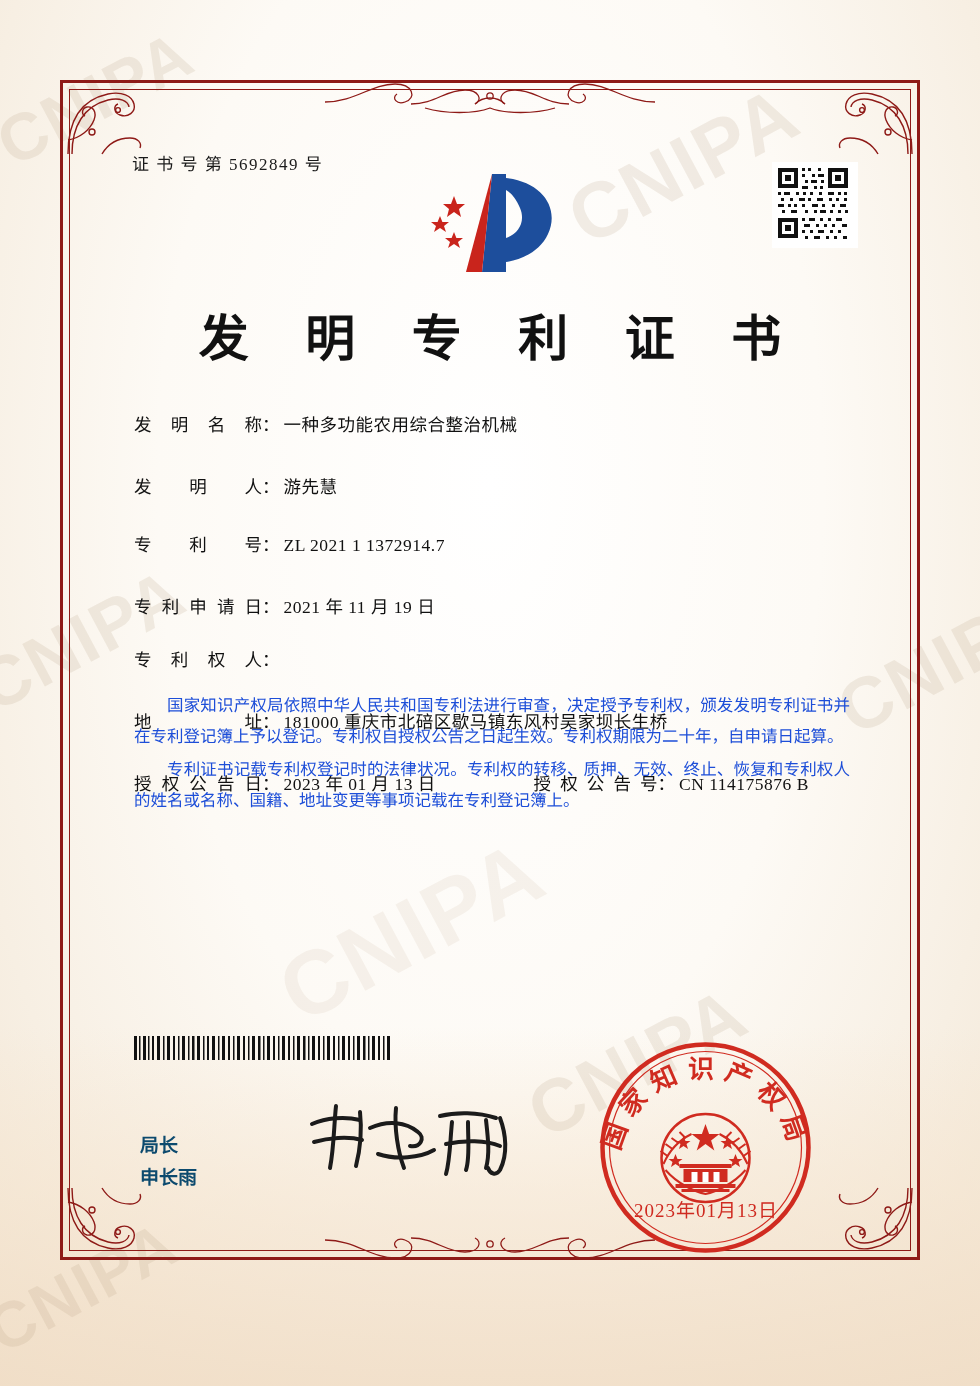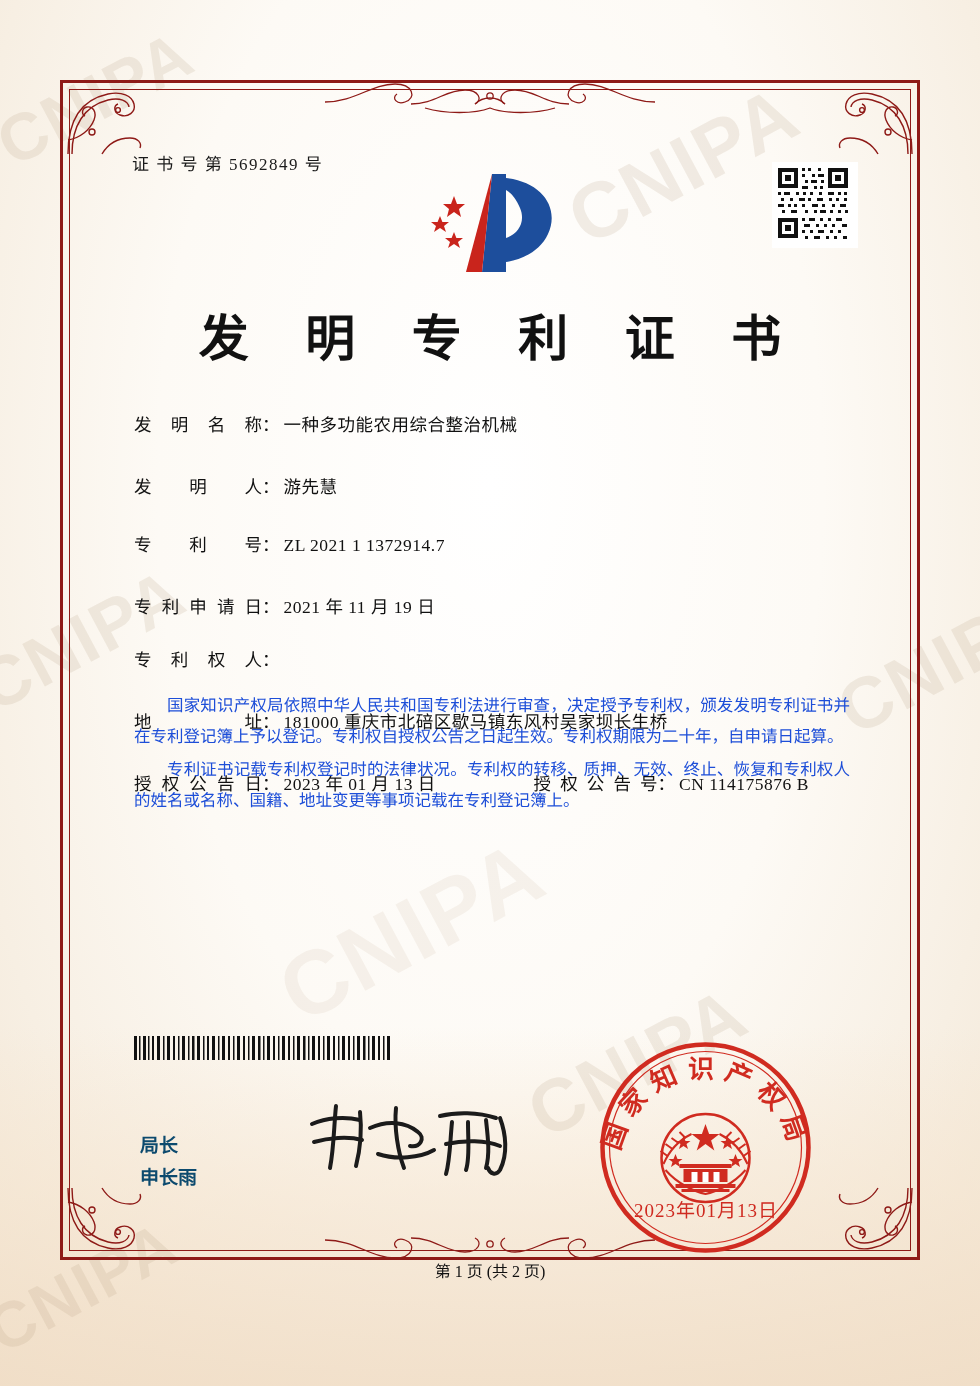--- a/index.html
+++ b/index.html
@@ -652,15 +652,14 @@
         <g fill="#fff">
           <rect x="-14" y="14" width="6" height="10"></rect>
           <rect x="-3" y="14" width="6" height="10"></rect>
           <rect x="8" y="14" width="6" height="10"></rect>
         </g>
       </g>
     </svg>
   </div>
   <div id="seal-date">2023年01月13日</div>
 
-  <div id="page-num">第 1 页 (共 2 页)</div>
 
 </div>
 
 </body></html>

